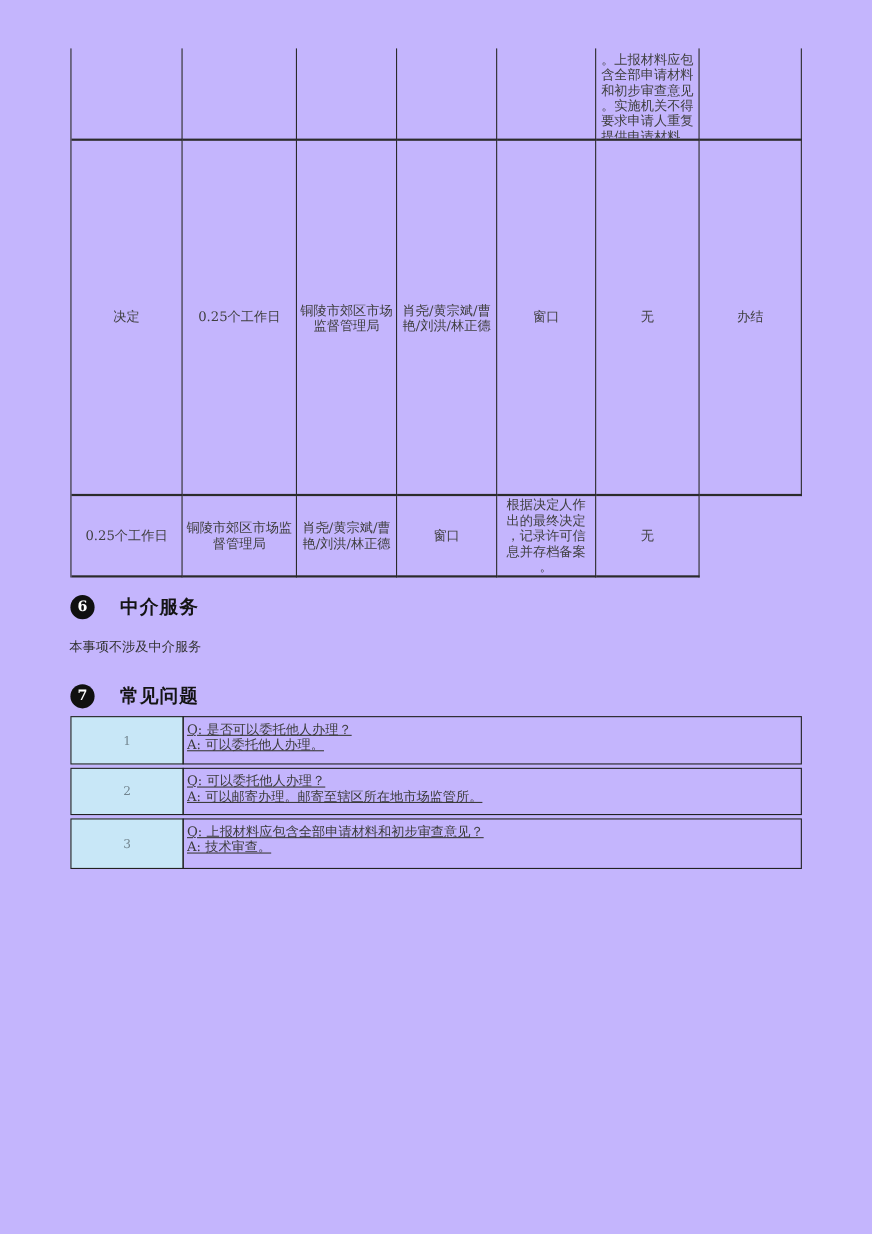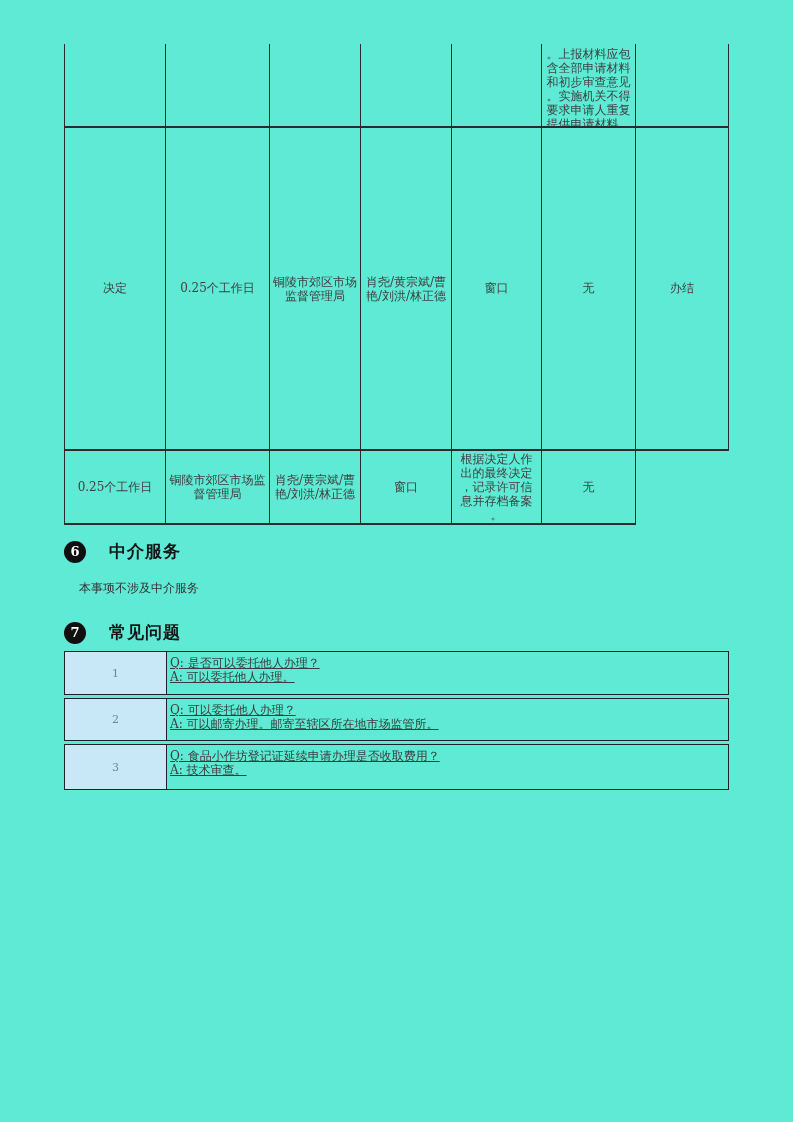--- a/index.html
+++ b/index.html
@@ -4,21 +4,21 @@
 <style>
   html,body{margin:0;padding:0;}
   body{
     background:#e9e9e9;
     font-family:"DejaVu Serif","Liberation Serif",serif;
   }
   .page{
     position:relative;
     width:793px;height:1122px;
     margin:0 auto;
-    background:#5eead4;
+    background:#c4b5fd;
     overflow:hidden;
     color:#3c3c3c;
   }
   
   .ptable{
     position:absolute;left:64px;top:44px;
     width:664px;
     display:grid;
     grid-template-columns:101px 104px 91px 91px 90px 94px 93px;
     grid-template-rows:84px 323px 74px;
@@ -57,21 +57,21 @@
     font-size:13px;font-weight:bold;
     font-family:"DejaVu Serif","Liberation Serif",serif;
   }
   .section-title{
     font-size:17px;color:#141414;font-weight:600;
     letter-spacing:1px;
     margin-left:12px;
   }
   .plain-note{
     position:absolute;left:63px;top:580px;
-    font-size:12px;color:#333333;margin-left:16px;
+    font-size:12px;color:#333333;
   }
   
   .faq{
     position:absolute;left:64px;top:651px;
     width:665px;
     display:flex;flex-direction:column;gap:3px;
   }
   .faq-row{
     display:flex;
     box-sizing:border-box;
@@ -149,19 +149,19 @@
     <div class="faq-row r2">
       <div class="faq-no" style="background:#c8e7f7;">2</div>
       <div class="faq-qa">
         <div>Q: 可以委托他人办理？</div>
         <div>A: 可以邮寄办理。邮寄至辖区所在地市场监管所。</div>
       </div>
     </div>
     <div class="faq-row r3">
       <div class="faq-no" style="background:#c8e7f7;">3</div>
       <div class="faq-qa">
-        <div>Q: 食品小作坊登记证延续申请办理是否收取费用？</div>
+        <div>Q: 上报材料应包含全部申请材料和初步审查意见？</div>
         <div>A: 技术审查。</div>
       </div>
     </div>
   </div>
 
 </div>
 
 </body></html>

